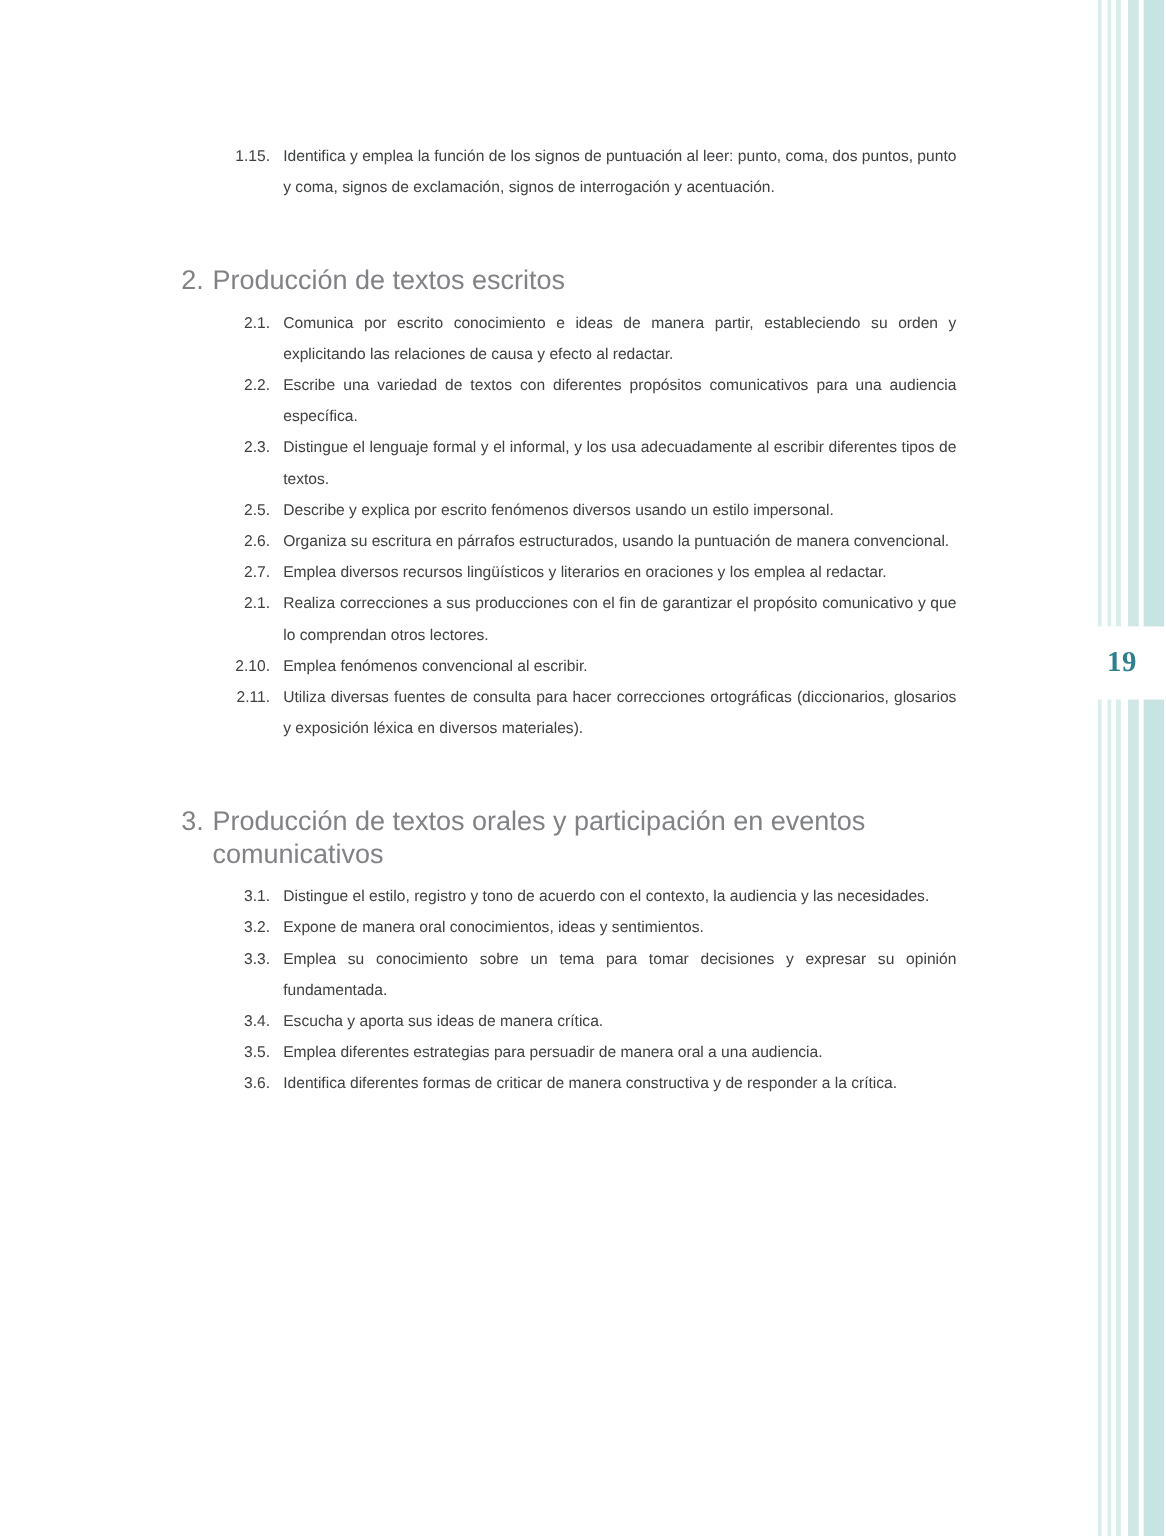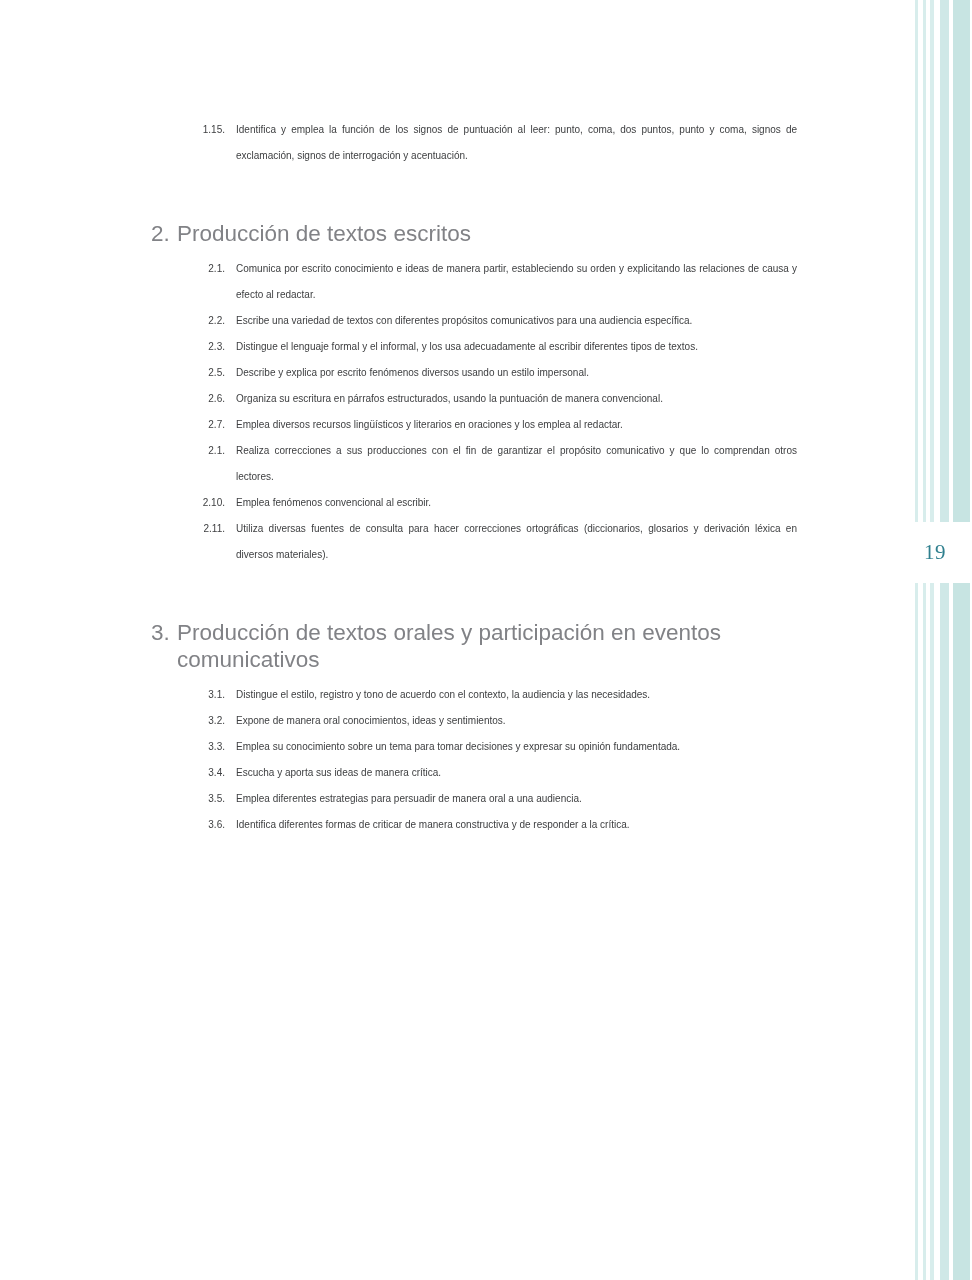--- a/index.html
+++ b/index.html
@@ -28,30 +28,31 @@
   .stripe.s4{left:940px;width:9px;background:var(--stripe-med);}
   .stripe.s5{left:953px;width:17px;background:var(--stripe-wide);}
   
   .pagenum-box{
     position:absolute;left:898px;top:522px;width:74px;height:61px;
     background:var(--page-bg);
     display:flex;align-items:center;justify-content:center;
   }
   .pagenum{
     font-family:"Liberation Serif",serif;
-    font-size:21px;color:var(--accent);
+    font-size:24px;color:var(--accent);
     letter-spacing:0.5px;
+    font-weight:bold;
   }
   
   .content{
     position:absolute;left:129px;top:117px;width:700px;
   }
   .item{
     display:flex;
-    font-size:10px;line-height:26px;color:var(--body-text);
+    font-size:13px;line-height:26px;color:var(--body-text);
   }
   .item .num{
     flex:0 0 96px;text-align:right;
   }
   .item .body{
     flex:0 0 561px;margin-left:11px;
     text-align:justify;
   }
   .section-heading{
     display:flex;
@@ -120,21 +121,21 @@
       <div class="item">
     <span class="num">2.1.</span>
     <span class="body">Realiza correcciones a sus producciones con el fin de garantizar el propósito comunicativo y que lo comprendan otros lectores.</span>
   </div>
       <div class="item">
     <span class="num">2.10.</span>
     <span class="body">Emplea fenómenos convencional al escribir.</span>
   </div>
       <div class="item">
     <span class="num">2.11.</span>
-    <span class="body">Utiliza diversas fuentes de consulta para hacer correcciones ortográficas (diccionarios, glosarios y derivación léxica en diversos materiales).</span>
+    <span class="body">Utiliza diversas fuentes de consulta para hacer correcciones ortográficas (diccionarios, glosarios y exposición léxica en diversos materiales).</span>
   </div>
       <h2 class="section-heading">
     <span class="h-num">3.</span>
     <span class="h-text">Producción de textos orales y participación en eventos comunicativos</span>
   </h2>
       <div class="item">
     <span class="num">3.1.</span>
     <span class="body">Distingue el estilo, registro y tono de acuerdo con el contexto, la audiencia y las necesidades.</span>
   </div>
       <div class="item">

